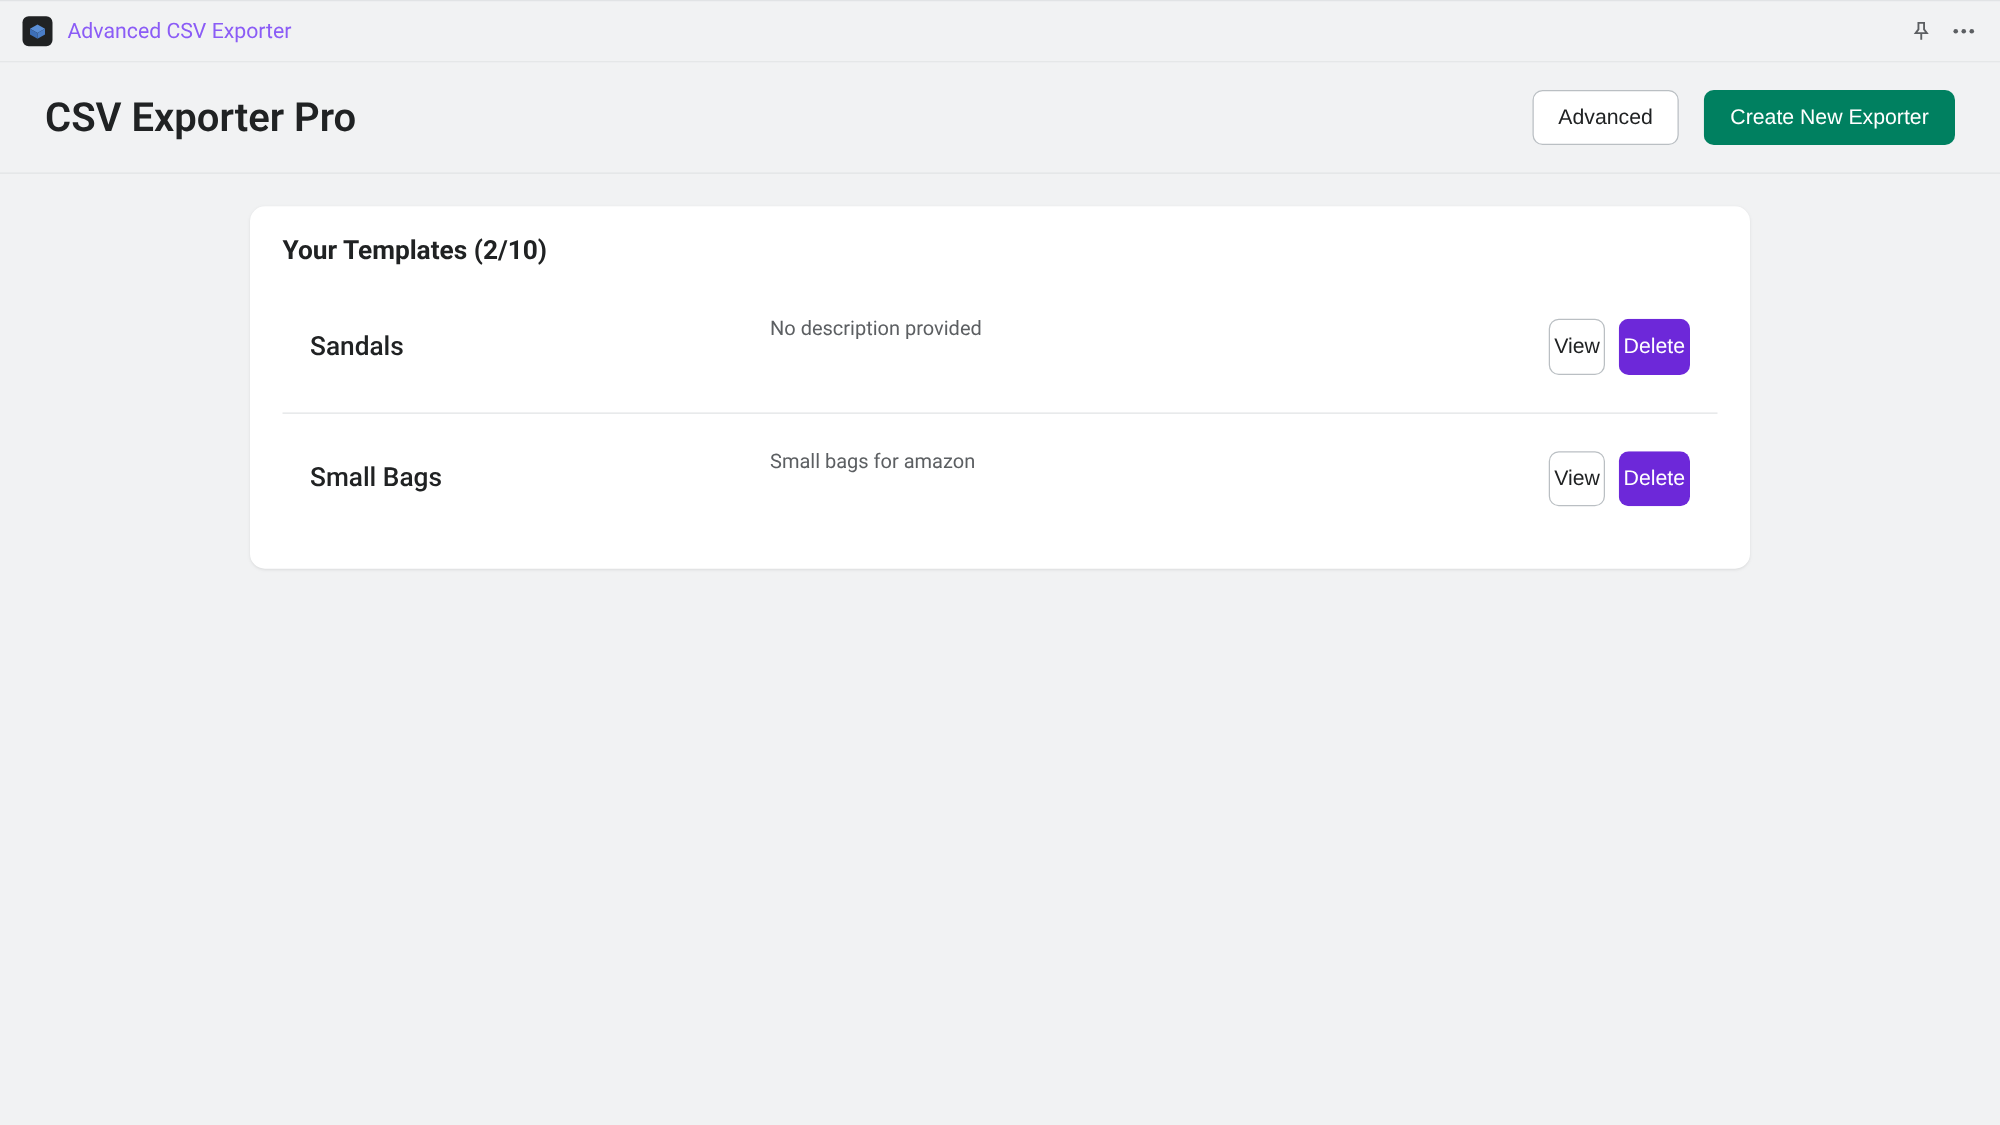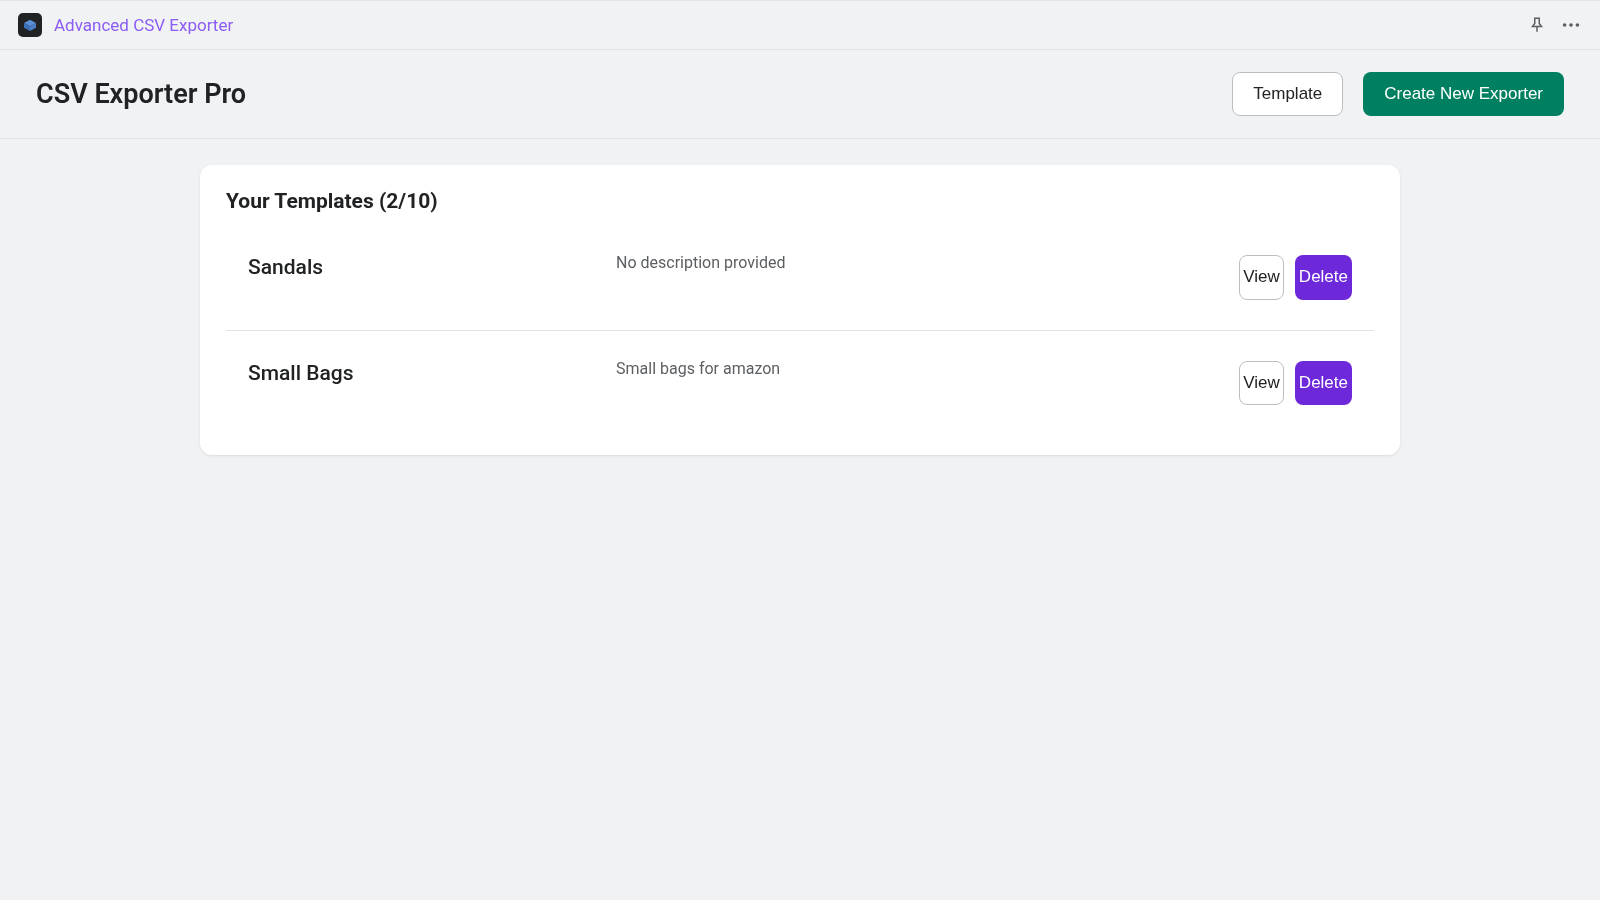--- a/index.html
+++ b/index.html
@@ -59,21 +59,21 @@
     }
     .header-row {
       display: flex;
       align-items: center;
       justify-content: space-between;
       padding: 22px 36px;
       background: #f1f2f3;
       border-bottom: 1px solid #e1e3e5;
     }
     .page-title {
-      font-size: 27px;
+      font-size: 32px;
       font-weight: 600;
       color: #202223;
     }
     .header-actions {
       display: flex;
       gap: 20px;
     }
     .btn {
       display: inline-flex;
       align-items: center;
@@ -117,20 +117,21 @@
     .card-title {
       font-size: 21px;
       font-weight: 700;
       color: #202223;
     }
     .template-list {
       padding: 0 26px;
     }
     .template-row {
       display: flex;
+      align-items: center;
       padding: 30px 0;
       border-bottom: 1px solid #e1e3e5;
     }
     .template-row:last-child {
       border-bottom: none;
     }
     .template-name {
       flex: 0 0 390px;
       padding-left: 22px;
       font-size: 21px;
@@ -181,21 +182,21 @@
         <circle cx="12" cy="12" r="2"></circle>
         <circle cx="19" cy="12" r="2"></circle>
       </svg>
     </span>
   </div>
 </div>
 
 <div class="header-row">
   <h1 class="page-title">CSV Exporter Pro</h1>
   <div class="header-actions">
-    <button class="btn btn-secondary">Template</button>
+    <button class="btn btn-secondary">Advanced</button>
     <button class="btn btn-primary">Create New Exporter</button>
   </div>
 </div>
 
 <div class="content-wrap">
   <div class="card">
     <div class="card-header">
       <h2 class="card-title">Your Templates (2/10)</h2>
     </div>
     <div class="template-list">

